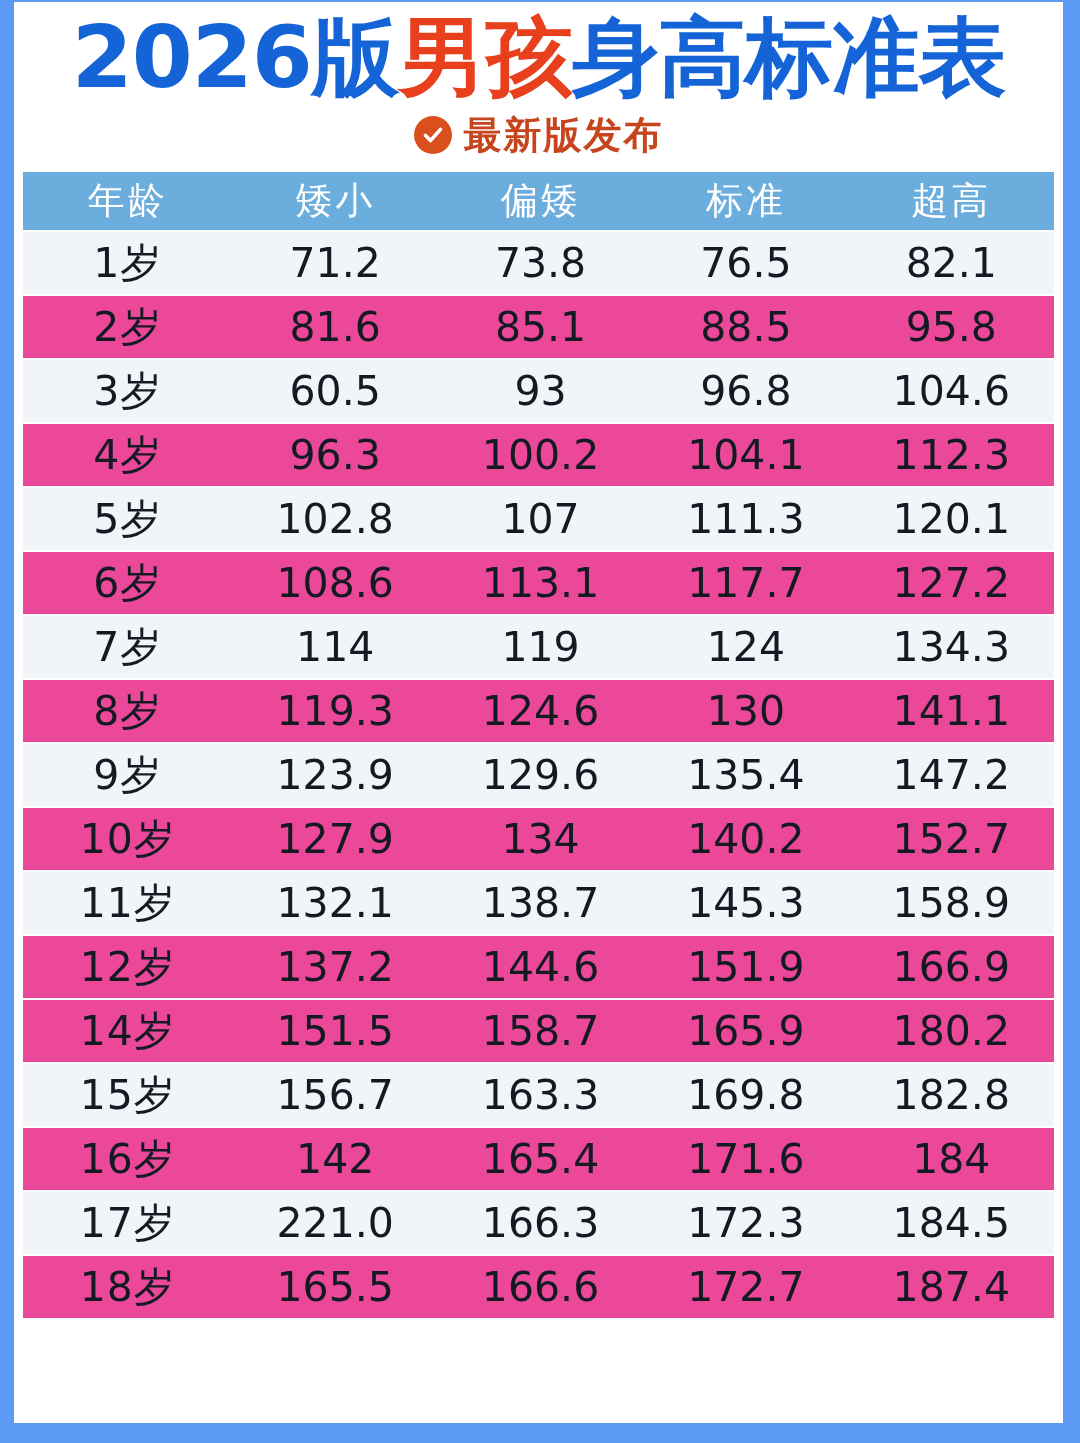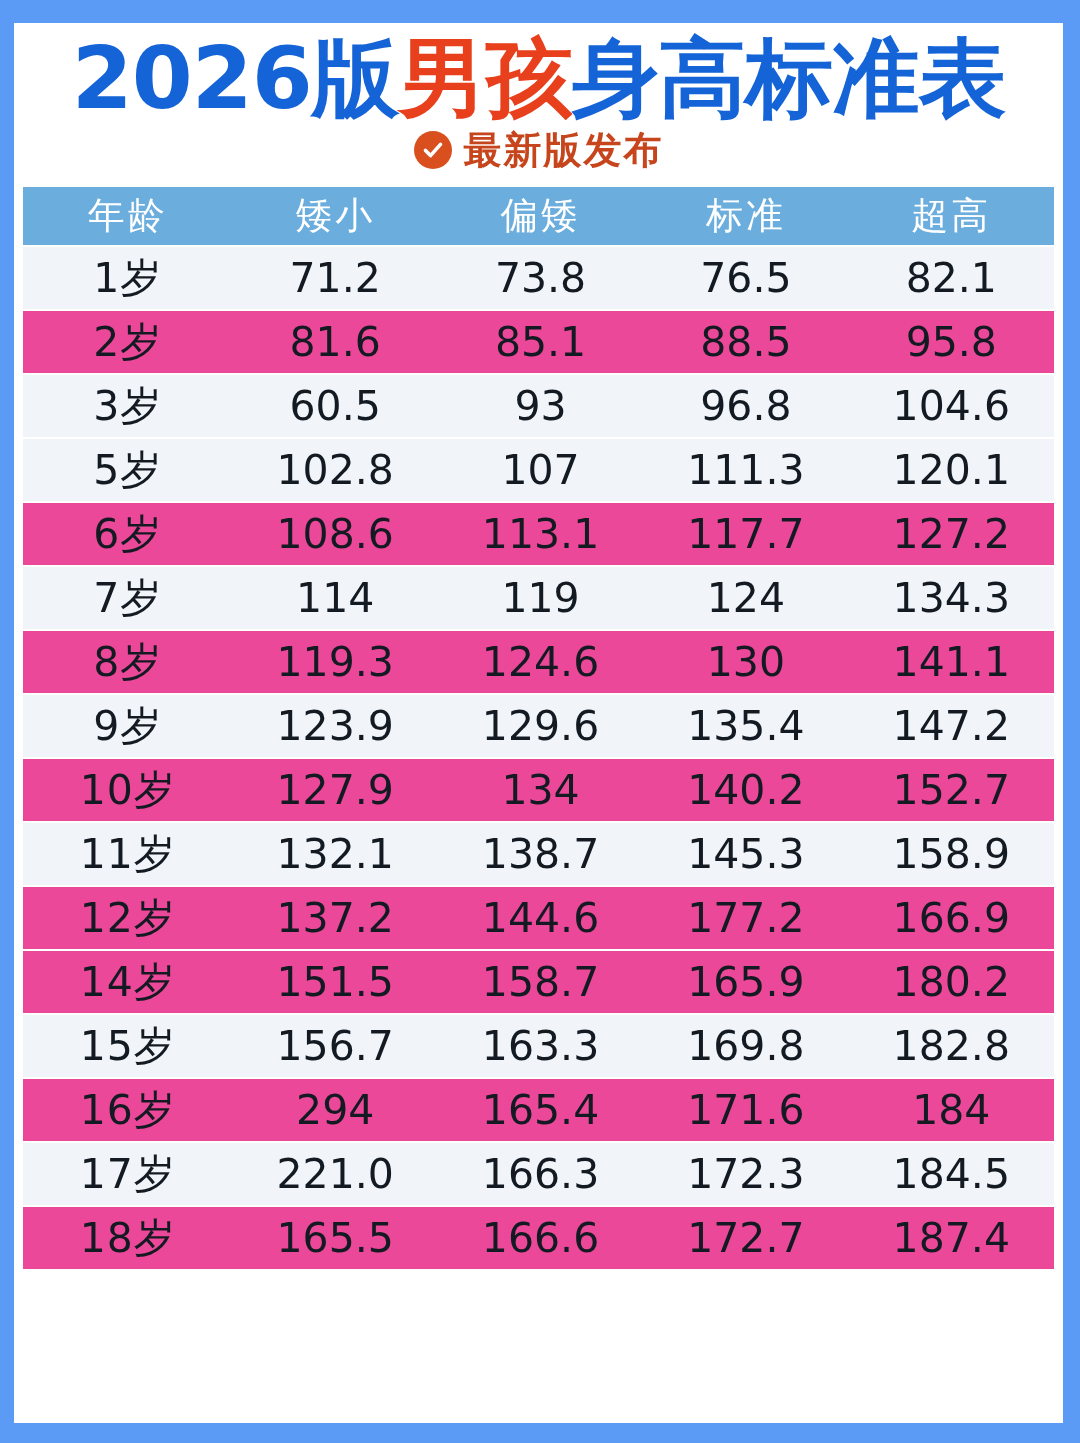--- a/index.html
+++ b/index.html
@@ -14,21 +14,21 @@
     overflow: hidden;
   }
 
   
   .poster {
     position: relative;
     box-sizing: border-box;
     width: 1080px;
     height: 1443px;
     background: #5B9BF5;
-    padding: 23px 17px 20px 14px;
+    padding: 2px 17px 20px 14px;
   }
   .card {
     box-sizing: border-box;
     width: 100%;
     height: 100%;
     background: #FFFFFF;
     position: relative;
     display: flex;
     flex-direction: column;
   }
@@ -51,21 +51,21 @@
   }
   .t-blue { color: #1464D8; }
   .t-red  { color: #E8401C; }
 
   
   .badge-row {
     display: flex;
     align-items: center;
     justify-content: center;
     gap: 12px;
-    margin-top: 8px;
+    margin-top: 14px;
     margin-bottom: 16px;
   }
   .check-circle {
     width: 38px;
     height: 38px;
     border-radius: 50%;
     background: #D9501E;
     display: flex;
     align-items: center;
     justify-content: center;
@@ -177,20 +177,27 @@
               <td>88.5</td>
               <td>95.8</td>
             </tr>
             <tr class="row-a">
               <td class="age-cell">3岁</td>
               <td>60.5</td>
               <td>93</td>
               <td>96.8</td>
               <td>104.6</td>
             </tr>
+            <tr class="row-b">
+              <td class="age-cell">4岁</td>
+              <td>96.3</td>
+              <td>100.2</td>
+              <td>104.1</td>
+              <td>112.3</td>
+            </tr>
             <tr class="row-a">
               <td class="age-cell">5岁</td>
               <td>102.8</td>
               <td>107</td>
               <td>111.3</td>
               <td>120.1</td>
             </tr>
             <tr class="row-b">
               <td class="age-cell">6岁</td>
               <td>108.6</td>
@@ -230,40 +237,40 @@
               <td class="age-cell">11岁</td>
               <td>132.1</td>
               <td>138.7</td>
               <td>145.3</td>
               <td>158.9</td>
             </tr>
             <tr class="row-b">
               <td class="age-cell">12岁</td>
               <td>137.2</td>
               <td>144.6</td>
-              <td>177.2</td>
+              <td>151.9</td>
               <td>166.9</td>
             </tr>
             <tr class="row-b">
               <td class="age-cell">14岁</td>
               <td>151.5</td>
               <td>158.7</td>
               <td>165.9</td>
               <td>180.2</td>
             </tr>
             <tr class="row-a">
               <td class="age-cell">15岁</td>
               <td>156.7</td>
               <td>163.3</td>
               <td>169.8</td>
               <td>182.8</td>
             </tr>
             <tr class="row-b">
               <td class="age-cell">16岁</td>
-              <td>294</td>
+              <td>142</td>
               <td>165.4</td>
               <td>171.6</td>
               <td>184</td>
             </tr>
             <tr class="row-a">
               <td class="age-cell">17岁</td>
               <td>221.0</td>
               <td>166.3</td>
               <td>172.3</td>
               <td>184.5</td>

